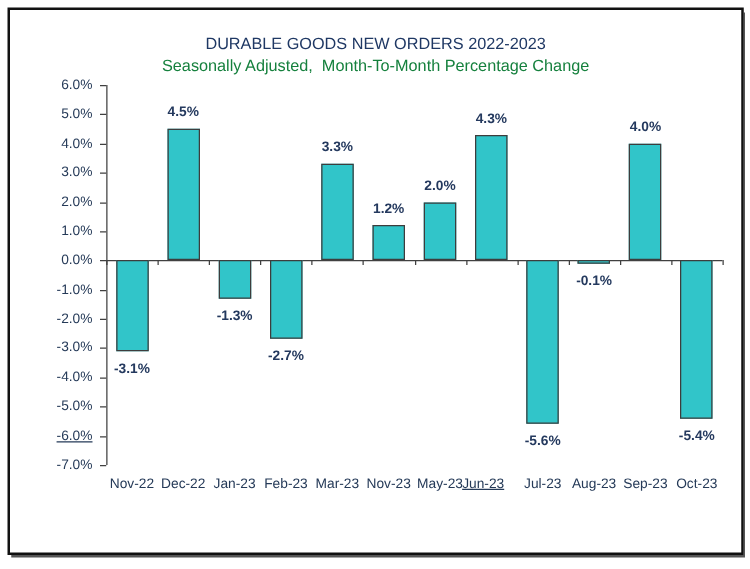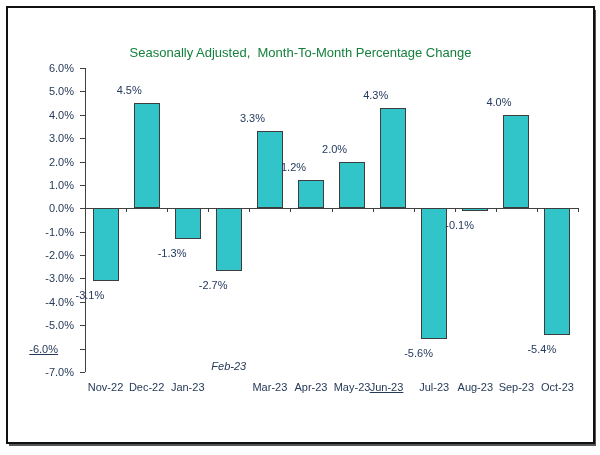--- a/index.html
+++ b/index.html
@@ -26,32 +26,33 @@
   .ytick-label{
     position:absolute;width:44px;text-align:right;font-size:11px;
     color:#253a58;line-height:13px;
   }
   .xtick-label{
     position:absolute;text-align:center;font-size:11px;color:#253a58;
     line-height:13px;
   }
   .bar{position:absolute;box-sizing:border-box;border:1px solid #3d3d3d;}
   .bar-label{
-    position:absolute;font-size:11px;font-weight:400;
+    position:absolute;text-align:center;font-size:11px;font-weight:700;
     color:#24395e;line-height:13px;
   }
   .source-note{
     position:absolute;left:0;top:401px;width:100%;text-align:center;
     font-size:11px;color:#203050;
   }
 </style>
 </head>
 <body>
 
 <div class="frame">
+  <div class="chart-title">DURABLE GOODS NEW ORDERS 2022-2023</div>
   <div class="chart-subtitle">Seasonally Adjusted,  Month-To-Month Percentage Change</div>
   <div class="plot" id="plot">
       <div class="axis-line" style="left: 77px; top: 60px; width: 1px; height: 304px;"></div>
       <div class="tick" style="left: 72px; top: 60px; width: 5px; height: 1px;"></div>
       <div class="ytick-label" style="left: 22px; top: 54px;">6.0%</div>
       <div class="tick" style="left: 72px; top: 83.3846px; width: 5px; height: 1px;"></div>
       <div class="ytick-label" style="left: 22px; top: 77.3846px;">5.0%</div>
       <div class="tick" style="left: 72px; top: 106.769px; width: 5px; height: 1px;"></div>
       <div class="ytick-label" style="left: 22px; top: 100.769px;">4.0%</div>
       <div class="tick" style="left: 72px; top: 130.154px; width: 5px; height: 1px;"></div>
@@ -66,21 +67,21 @@
       <div class="ytick-label" style="left: 22px; top: 217.692px;">-1.0%</div>
       <div class="tick" style="left: 72px; top: 247.077px; width: 5px; height: 1px;"></div>
       <div class="ytick-label" style="left: 22px; top: 241.077px;">-2.0%</div>
       <div class="tick" style="left: 72px; top: 270.462px; width: 5px; height: 1px;"></div>
       <div class="ytick-label" style="left: 22px; top: 264.462px;">-3.0%</div>
       <div class="tick" style="left: 72px; top: 293.846px; width: 5px; height: 1px;"></div>
       <div class="ytick-label" style="left: 22px; top: 287.846px;">-4.0%</div>
       <div class="tick" style="left: 72px; top: 317.231px; width: 5px; height: 1px;"></div>
       <div class="ytick-label" style="left: 22px; top: 311.231px;">-5.0%</div>
       <div class="tick" style="left: 72px; top: 340.615px; width: 5px; height: 1px;"></div>
-      <div class="ytick-label" style="left: 6px; top: 334.615px; text-decoration: underline;">-6.0%</div>
+      <div class="ytick-label" style="left: 22px; top: 334.615px; text-decoration: underline;">-6.0%</div>
       <div class="tick" style="left: 72px; top: 364px; width: 5px; height: 1px;"></div>
       <div class="ytick-label" style="left: 22px; top: 358px;">-7.0%</div>
       <div class="axis-line" style="left: 77px; top: 200.308px; width: 493px; height: 1px;"></div>
       <div class="tick" style="left: 77px; top: 200.308px; width: 1px; height: 4px;"></div>
       <div class="tick" style="left: 118.083px; top: 200.308px; width: 1px; height: 4px;"></div>
       <div class="tick" style="left: 159.167px; top: 200.308px; width: 1px; height: 4px;"></div>
       <div class="tick" style="left: 200.25px; top: 200.308px; width: 1px; height: 4px;"></div>
       <div class="tick" style="left: 241.333px; top: 200.308px; width: 1px; height: 4px;"></div>
       <div class="tick" style="left: 282.417px; top: 200.308px; width: 1px; height: 4px;"></div>
       <div class="tick" style="left: 323.5px; top: 200.308px; width: 1px; height: 4px;"></div>
@@ -94,27 +95,27 @@
       <div class="bar-label" style="left: 67.5417px; top: 280.8px; width: 60px;">-3.1%</div>
       <div class="xtick-label" style="left: 73px; top: 373px; width: 49.0833px;">Nov-22</div>
       <div class="bar" style="left: 125.625px; top: 95.0769px; width: 26px; height: 105.231px; background: rgb(49, 197, 201); border-color: rgb(61, 61, 61);"></div>
       <div class="bar-label" style="left: 108.625px; top: 76.0769px; width: 60px;">4.5%</div>
       <div class="xtick-label" style="left: 114.083px; top: 373px; width: 49.0833px;">Dec-22</div>
       <div class="bar" style="left: 166.708px; top: 200.308px; width: 26px; height: 30.4px; background: rgb(49, 197, 201); border-color: rgb(61, 61, 61);"></div>
       <div class="bar-label" style="left: 149.708px; top: 238.708px; width: 60px;">-1.3%</div>
       <div class="xtick-label" style="left: 155.167px; top: 373px; width: 49.0833px;">Jan-23</div>
       <div class="bar" style="left: 207.792px; top: 200.308px; width: 26px; height: 63.1385px; background: rgb(49, 197, 201); border-color: rgb(61, 61, 61);"></div>
       <div class="bar-label" style="left: 190.792px; top: 271.446px; width: 60px;">-2.7%</div>
-      <div class="xtick-label" style="left: 196.25px; top: 352px; width: 49.0833px; font-style: italic;">Feb-23</div>
+      <div class="xtick-label" style="left: 196.25px; top: 373px; width: 49.0833px;">Feb-23</div>
       <div class="bar" style="left: 248.875px; top: 123.138px; width: 26px; height: 77.1692px; background: rgb(49, 197, 201); border-color: rgb(61, 61, 61);"></div>
       <div class="bar-label" style="left: 231.875px; top: 104.138px; width: 60px;">3.3%</div>
       <div class="xtick-label" style="left: 237.333px; top: 373px; width: 49.0833px;">Mar-23</div>
       <div class="bar" style="left: 289.958px; top: 172.246px; width: 26px; height: 28.0615px; background: rgb(49, 197, 201); border-color: rgb(61, 61, 61);"></div>
       <div class="bar-label" style="left: 272.958px; top: 153.246px; width: 60px;">1.2%</div>
-      <div class="xtick-label" style="left: 278.417px; top: 373px; width: 49.0833px;">Apr-23</div>
+      <div class="xtick-label" style="left: 278.417px; top: 373px; width: 49.0833px;">Nov-23</div>
       <div class="bar" style="left: 331.042px; top: 153.538px; width: 26px; height: 46.7692px; background: rgb(49, 197, 201); border-color: rgb(61, 61, 61);"></div>
       <div class="bar-label" style="left: 314.042px; top: 134.538px; width: 60px;">2.0%</div>
       <div class="xtick-label" style="left: 319.5px; top: 373px; width: 49.0833px;">May-23</div>
       <div class="bar" style="left: 372.125px; top: 99.7538px; width: 26px; height: 100.554px; background: rgb(49, 197, 201); border-color: rgb(61, 61, 61);"></div>
       <div class="bar-label" style="left: 355.125px; top: 80.7538px; width: 60px;">4.3%</div>
       <div class="xtick-label" style="left: 354px; top: 373px; width: 49.0833px; text-decoration: underline;">Jun-23</div>
       <div class="bar" style="left: 413.208px; top: 200.308px; width: 26px; height: 130.954px; background: rgb(49, 197, 201); border-color: rgb(61, 61, 61);"></div>
       <div class="bar-label" style="left: 396.208px; top: 339.262px; width: 60px;">-5.6%</div>
       <div class="xtick-label" style="left: 401.667px; top: 373px; width: 49.0833px;">Jul-23</div>
       <div class="bar" style="left: 454.292px; top: 200.308px; width: 26px; height: 2.33846px; background: rgb(49, 197, 201); border-color: rgb(61, 61, 61);"></div>

